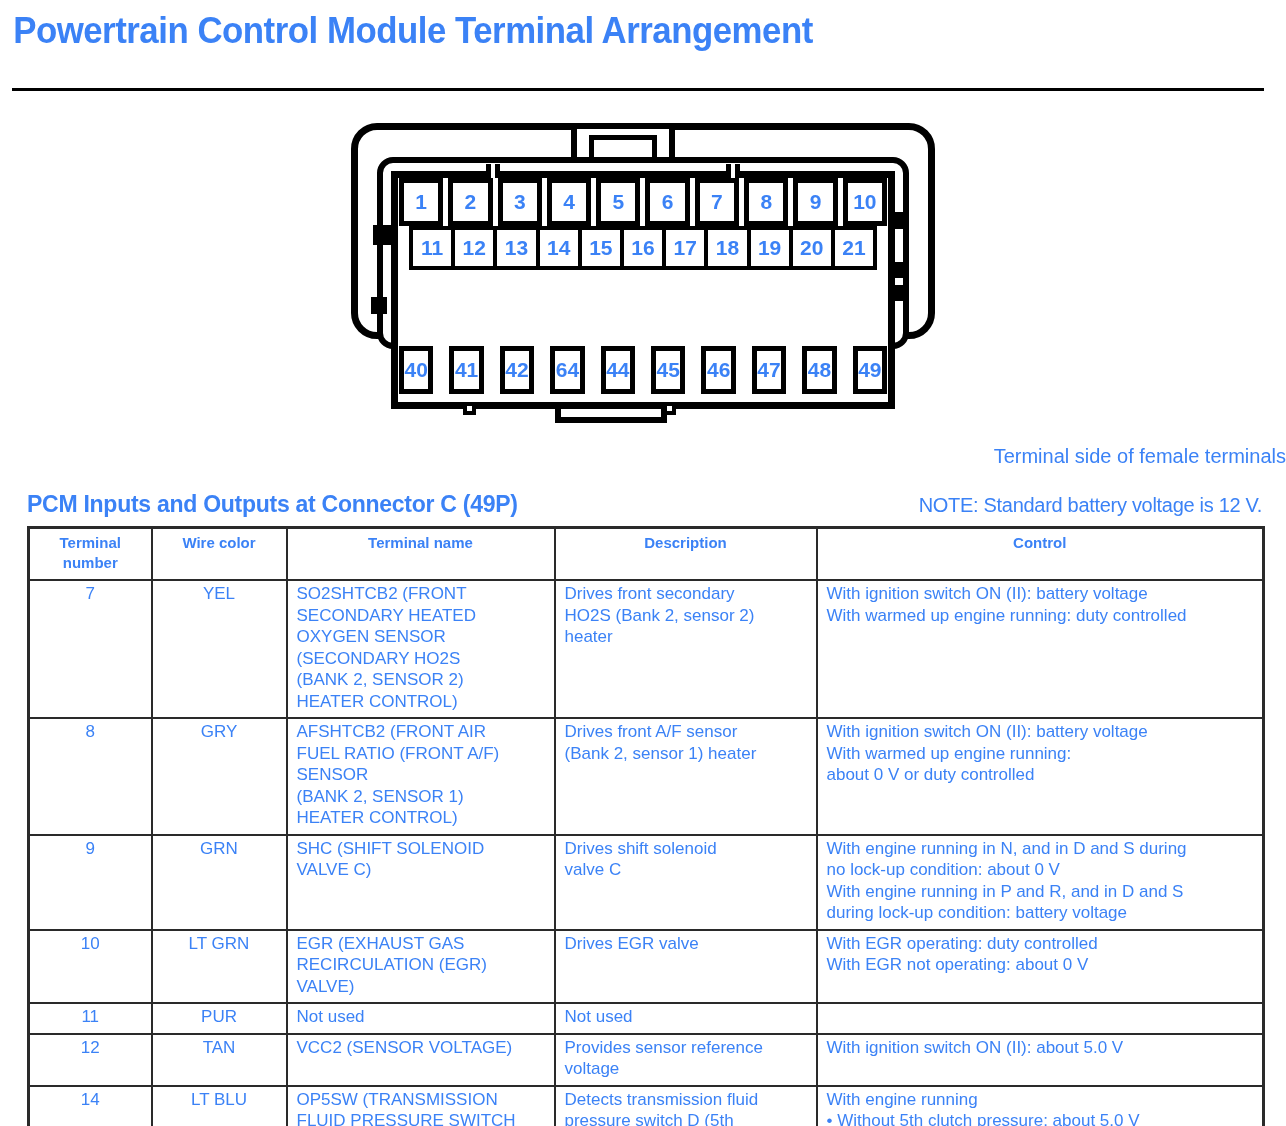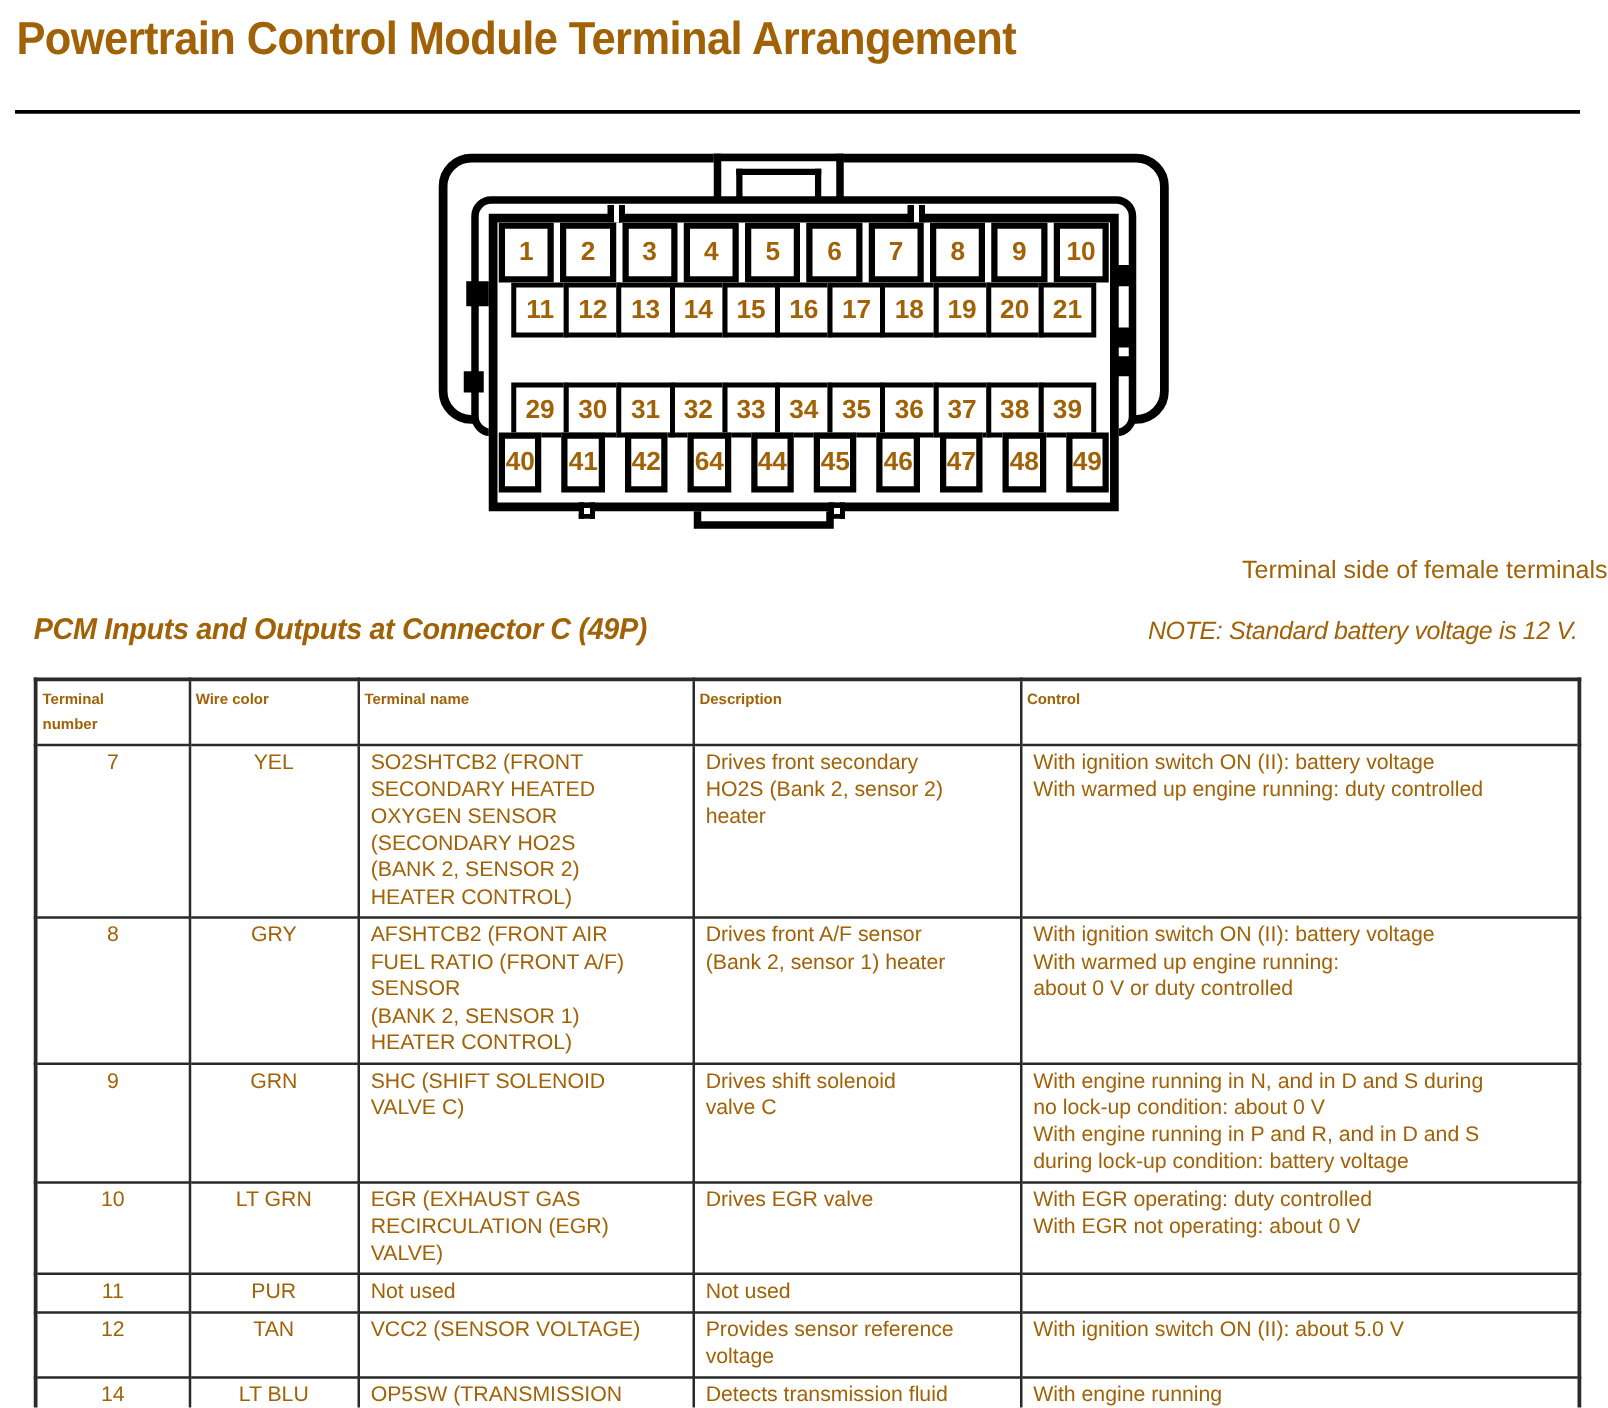--- a/index.html
+++ b/index.html
@@ -1,19 +1,19 @@
 <!DOCTYPE html>
 <html><head>
 <meta charset="utf-8">
 <style>
   * { box-sizing: border-box; margin: 0; padding: 0; }
   body { background: #fff; }
   .page {
     width: 1286px; height: 1126px; position: relative;
-    background: #fff; color: #a16207;
+    background: #fff; color: #3b82f6;
     font-family: "Liberation Sans", sans-serif;
     overflow: hidden;
   }
   
   .title {
     font-size: 37px; font-weight: bold; letter-spacing: -0.5px;
     padding: 10px 0 0 14px;
     transform: scaleX(0.94); transform-origin: left center;
     white-space: nowrap;
   }
@@ -64,32 +64,32 @@
   .row-inner .pin:first-child { margin-left: 0; }
   .pin.crossed { flex: 2 2 0;
     background-image:
       linear-gradient(to top right, transparent calc(50% - 2.5px), #000 calc(50% - 2.5px), #000 calc(50% + 2.5px), transparent calc(50% + 2.5px)),
       linear-gradient(to bottom right, transparent calc(50% - 2.5px), #000 calc(50% - 2.5px), #000 calc(50% + 2.5px), transparent calc(50% + 2.5px));
   }
   .caption { text-align: right; font-size: 20px; margin-top: 16px; }
 
   
   .section-row { display: flex; justify-content: space-between; align-items: baseline;
-    margin: 22px 24px 24px 27px; font-style: italic; }
+    margin: 22px 24px 8px 27px; }
   .section-title { font-size: 24px; font-weight: bold; letter-spacing: -0.3px;
     transform: scaleX(0.96); transform-origin: left center; white-space: nowrap; }
   .note { font-size: 20px; letter-spacing: -0.3px; white-space: nowrap; }
 
   
   table { border-collapse: collapse; width: 1235px; margin-left: 27px;
     border: 3px solid #2a2a2a; table-layout: fixed; }
   th, td { border: 2px solid #2a2a2a; vertical-align: top;
     font-size: 17px; line-height: 21.5px; white-space: pre-line; }
-  th { font-weight: bold; text-align: left; padding: 4px 4px 6px;
-    font-size: 12px; line-height: 20px; }
+  th { font-weight: bold; text-align: center; padding: 4px 4px 6px;
+    font-size: 15px; line-height: 20px; }
   td { padding: 2px 9px 5px; }
   td.c-terminal, td.c-wire { text-align: center; padding-left: 2px; padding-right: 2px; }
   col.w-terminal { width: 123px; } col.w-wire { width: 135px; }
   col.w-name { width: 268px; } col.w-desc { width: 262px; } col.w-signal { width: 447px; }
 </style>
 </head>
 <body>
 
 <div class="page">
 
@@ -132,33 +132,20 @@
         <div class="pin">13</div>
         <div class="pin">14</div>
         <div class="pin">15</div>
         <div class="pin">16</div>
         <div class="pin">17</div>
         <div class="pin">18</div>
         <div class="pin">19</div>
         <div class="pin">20</div>
         <div class="pin">21</div>
       </div>
-      <div class="pin-row row-inner r4">
-        <div class="pin">29</div>
-        <div class="pin">30</div>
-        <div class="pin">31</div>
-        <div class="pin">32</div>
-        <div class="pin">33</div>
-        <div class="pin">34</div>
-        <div class="pin">35</div>
-        <div class="pin">36</div>
-        <div class="pin">37</div>
-        <div class="pin">38</div>
-        <div class="pin">39</div>
-      </div>
       <div class="pin-row row-outer r5">
         <div class="pin">40</div>
         <div class="pin">41</div>
         <div class="pin">42</div>
         <div class="pin">64</div>
         <div class="pin">44</div>
         <div class="pin">45</div>
         <div class="pin">46</div>
         <div class="pin">47</div>
         <div class="pin">48</div>

